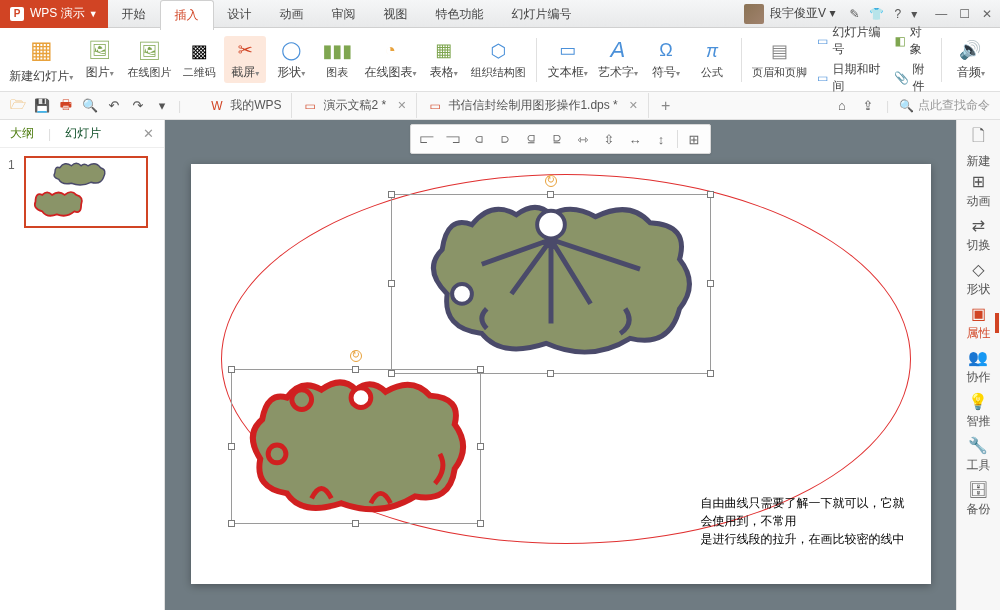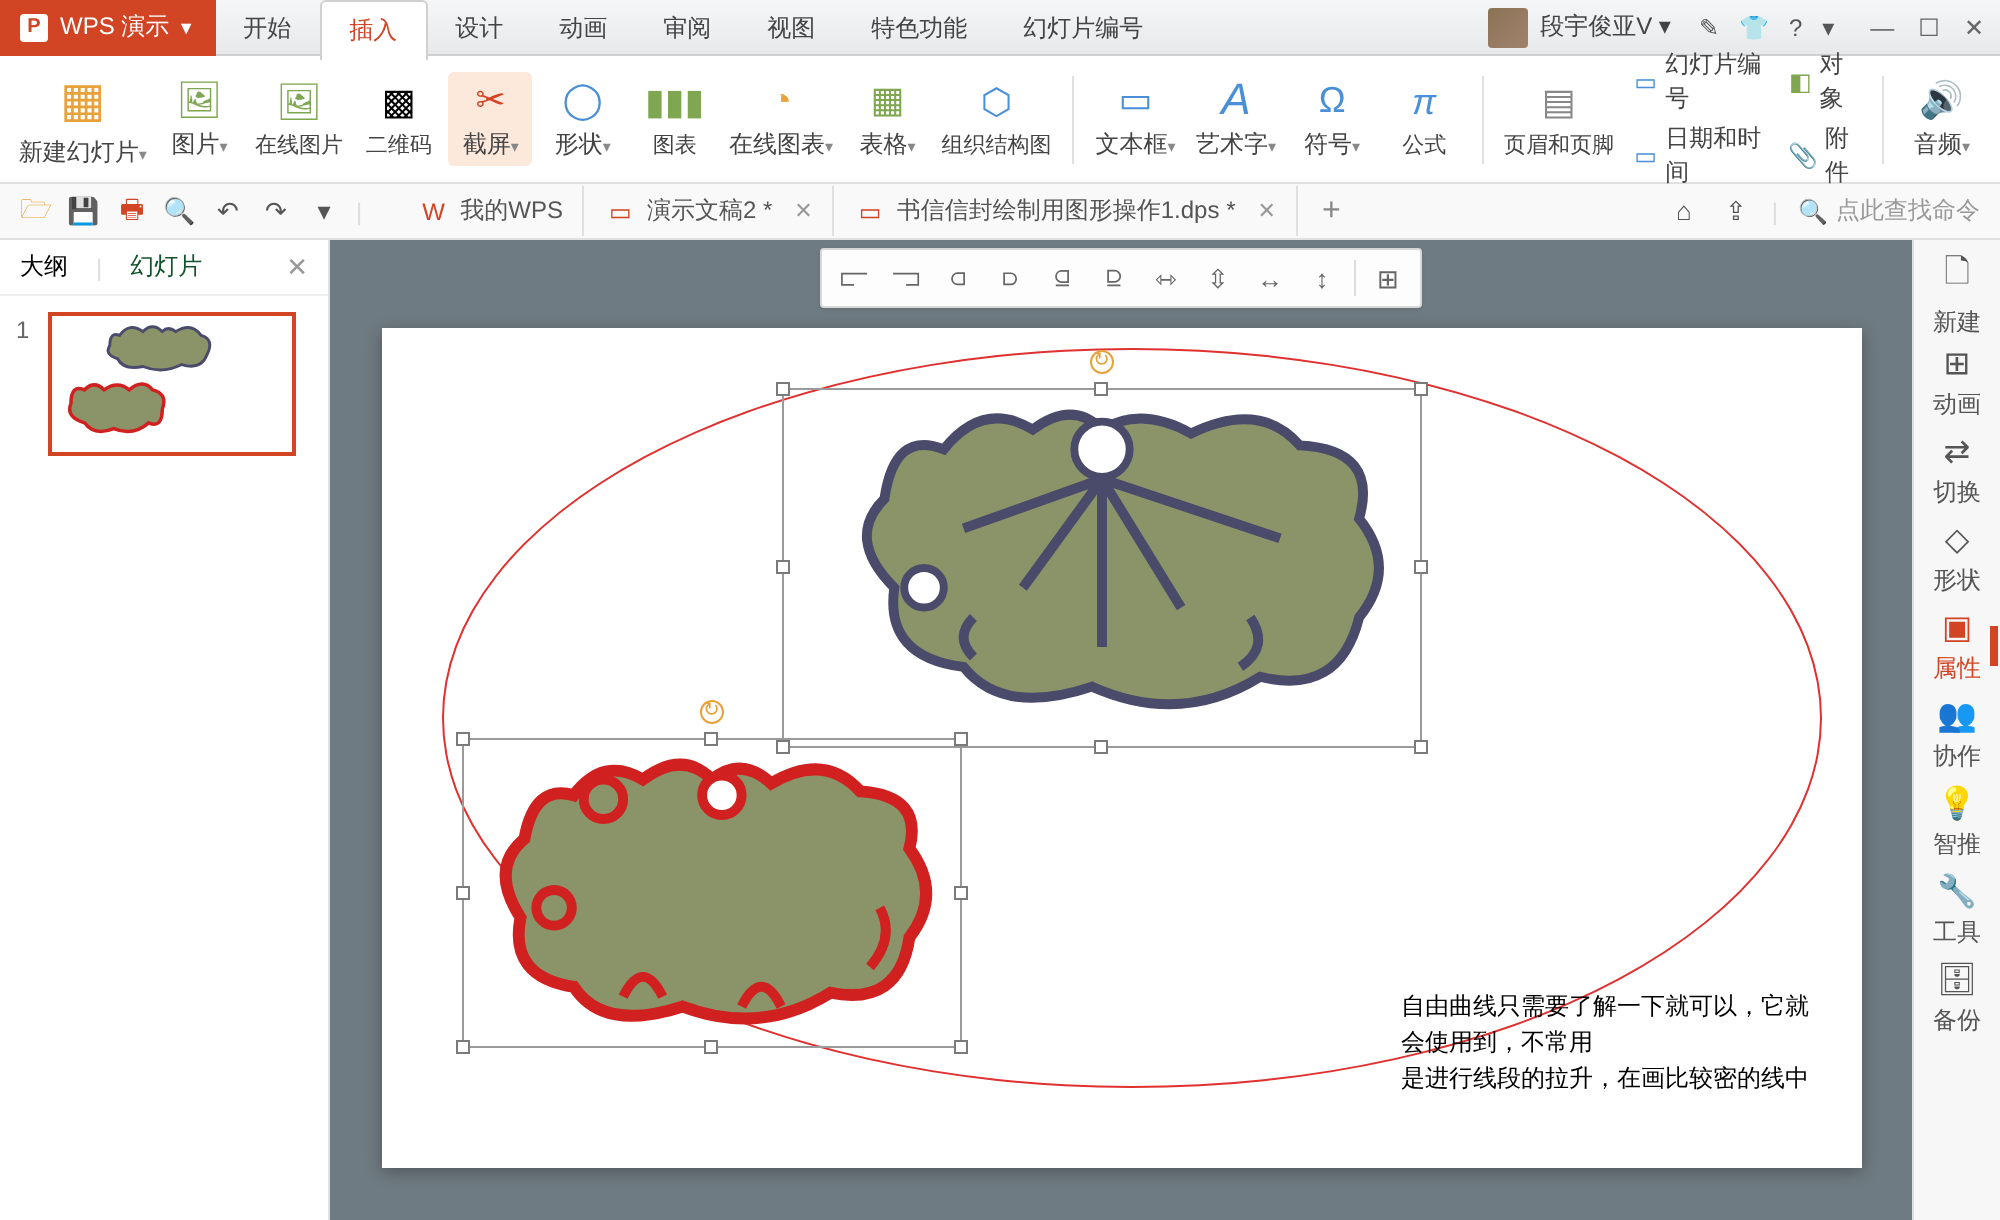--- a/index.html
+++ b/index.html
@@ -32,21 +32,21 @@
 .doc-tabs{display:flex;align-items:center;margin-left:12px;gap:2px}
 .doc-tab{display:flex;align-items:center;gap:5px;padding:4px 10px;color:#555;font-size:11px;cursor:pointer;border-right:1px solid #e0e0e0}
 .doc-tab .dic{width:14px;height:14px}
 .doc-tab .close{color:#999;margin-left:6px;font-size:11px}
 .doc-tab.add{border:none;font-size:16px;color:#888;padding:0 10px}
 .qat-right{margin-left:auto;display:flex;align-items:center;gap:10px;color:#777;font-size:11px}
 .search-cmd{display:flex;align-items:center;gap:4px;color:#999}
 .workspace{display:flex;height:490px}
 .left-pane{width:165px;background:#fff;border-right:1px solid #e0e0e0;display:flex;flex-direction:column}
 .lp-head{height:28px;display:flex;align-items:center;padding:0 10px;gap:14px;border-bottom:1px solid #eee}
-.lp-tab{font-size:12px;color:#000000;cursor:pointer}
+.lp-tab{font-size:12px;color:#4d7c0f;cursor:pointer}
 .lp-tab.active{color:#14532d}
 .lp-sep{color:#ddd}
 .lp-close{margin-left:auto;color:#999;font-size:13px;cursor:pointer}
 .thumbs{flex:1;padding:8px;overflow:auto}
 .thumb-row{display:flex;gap:6px;align-items:flex-start}
 .thumb-num{font-size:12px;color:#666;width:10px;padding-top:2px}
 .thumb{width:124px;height:72px;border:2px solid #d14424;background:#fff;position:relative}
 .thumb svg{width:100%;height:100%}
 .canvas-area{flex:1;background:#6f7b82;position:relative;display:flex;flex-direction:column;align-items:center;overflow:hidden}
 .float-tb{height:30px;background:#fdfdfd;border:1px solid #d8d8d8;border-radius:2px;margin-top:4px;display:flex;align-items:center;padding:0 6px;gap:6px;box-shadow:0 1px 2px rgba(0,0,0,.1)}

